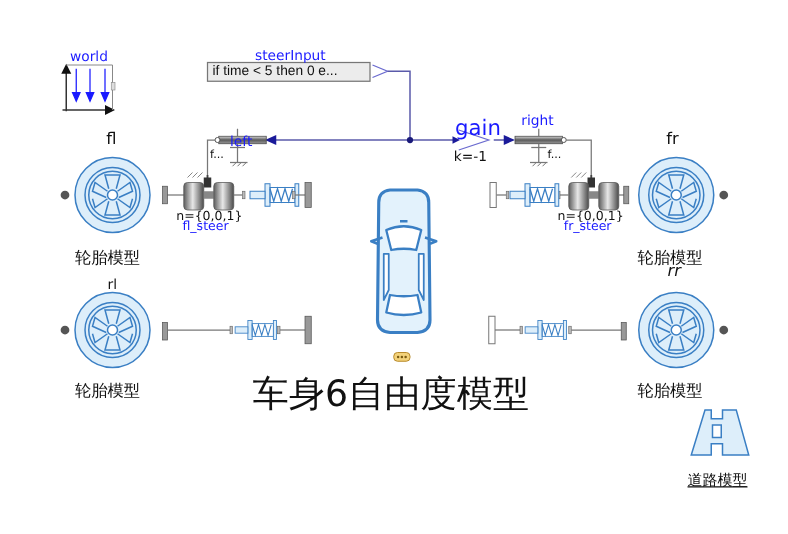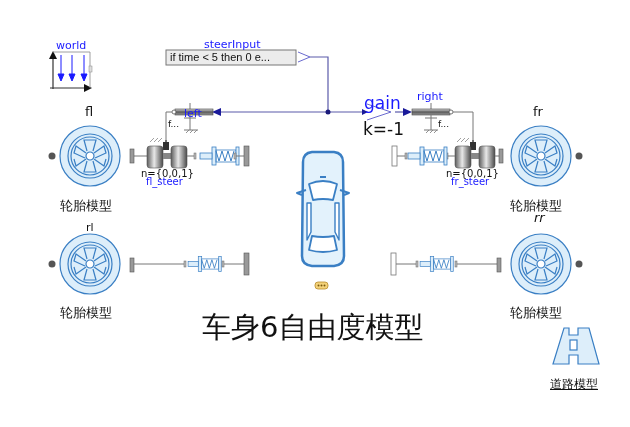--- a/index.html
+++ b/index.html
@@ -215,32 +215,32 @@
     <rect x="570" y="340" width="7" height="10" fill="#fff"></rect>
   </g>
 </svg>
 
 <span class="lbl blue" style="left:56px;top:39px;font-size:11px;">world</span>
 <span class="lbl blue" style="left:204px;top:38px;font-size:11px;">steerInput</span>
 <span class="lbl blk" style="left:170px;top:51px;font-size:11px;font-family:'Liberation Sans',sans-serif;">if time &lt; 5 then 0 e...</span>
 <span class="lbl blue" style="left:184px;top:90px;font-size:11px;margin-top:17px;">left</span>
 <span class="lbl blk" style="left:168px;top:119px;font-size:9px;">f...</span>
 <span class="lbl blue" style="left:364px;top:93px;font-size:17px;">gain</span>
-<span class="lbl blk" style="left:363px;top:119px;font-size:17px;">k=-1</span>
+<span class="lbl blk" style="left:363px;top:119px;font-size:11px;">k=-1</span>
 <span class="lbl blue" style="left:417px;top:90px;font-size:11px;">right</span>
 <span class="lbl blk" style="left:438px;top:119px;font-size:9px;">f...</span>
 
 <span class="lbl blk" style="left:141px;top:168px;font-size:10px;">n={0,0,1}</span>
 <span class="lbl blue" style="left:146px;top:176px;font-size:10px;">fl_steer</span>
 <span class="lbl blk" style="left:446px;top:168px;font-size:10px;">n={0,0,1}</span>
 <span class="lbl blue" style="left:451px;top:176px;font-size:10px;">fr_steer</span>
 
 <span class="lbl blk" style="left:85px;top:104px;font-size:13px;">fl</span>
 <span class="lbl blk" style="left:60px;top:197px;font-size:13px;">轮胎模型</span>
 <span class="lbl blk" style="left:533px;top:104px;font-size:13px;">fr</span>
 <span class="lbl blk" style="left:510px;top:197px;font-size:13px;">轮胎模型</span>
 <span class="lbl blk" style="left:86px;top:221px;font-size:11px;">rl</span>
 <span class="lbl blk" style="left:60px;top:304px;font-size:13px;">轮胎模型</span>
 <span class="lbl blk" style="left:534px;top:210px;font-size:13px;font-style:italic;">rr</span>
 <span class="lbl blk" style="left:510px;top:304px;font-size:13px;">轮胎模型</span>
 
-<span class="lbl blk" style="left:202px;top:308px;font-size:29px;">车身6自由度模型</span>
+<span class="lbl blk" style="left:202px;top:296px;font-size:29px;">车身6自由度模型</span>
 <span class="lbl blk" style="left:550px;top:376px;font-size:12px;text-decoration:underline;">道路模型</span>
 
 </body></html>

